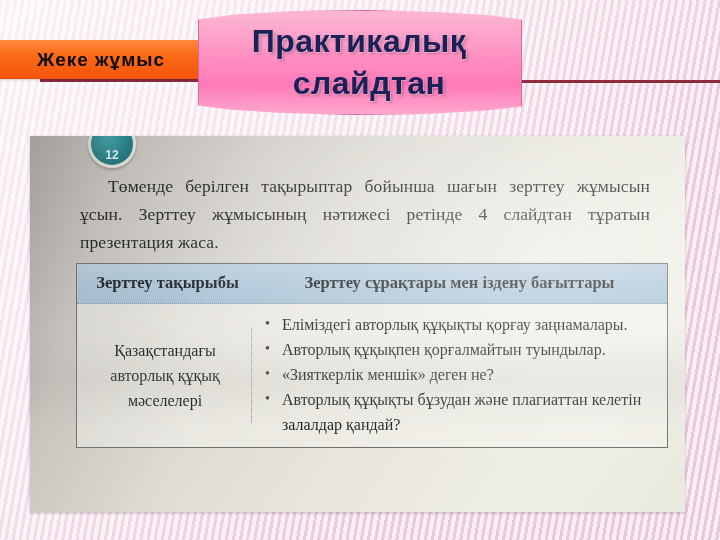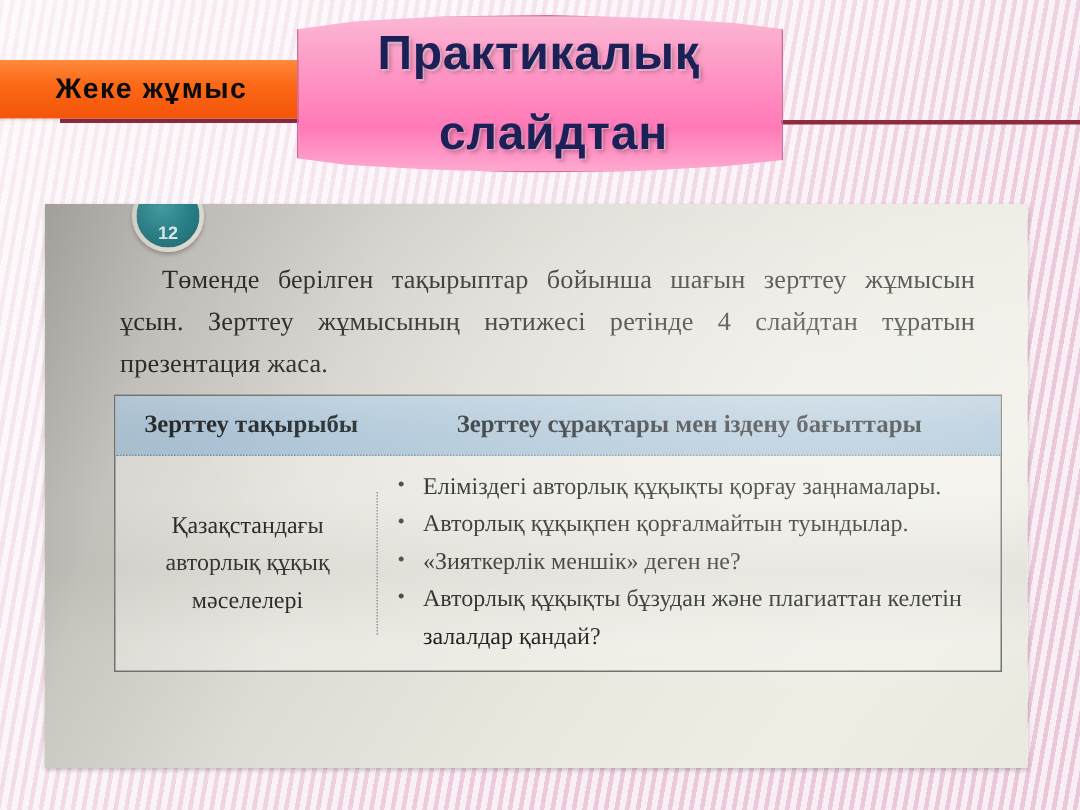--- a/index.html
+++ b/index.html
@@ -107,21 +107,21 @@
 
   #title-text {
     position: absolute;
     left: 200px;
     top: 14px;
     width: 318px;
     height: 95px;
     display: flex;
     flex-direction: column;
     align-items: center;
-    justify-content: space-between;
+    justify-content: center;
     font-family: "Liberation Sans", sans-serif;
     font-weight: bold;
     font-size: 32px;
     line-height: 42px;
     color: #1b2157;
     text-align: center;
     letter-spacing: 0.5px;
     text-shadow: 1px 1px 0 rgba(255,255,255,0.35), 2px 2px 3px rgba(80,40,60,0.35);
     white-space: nowrap;
   }

